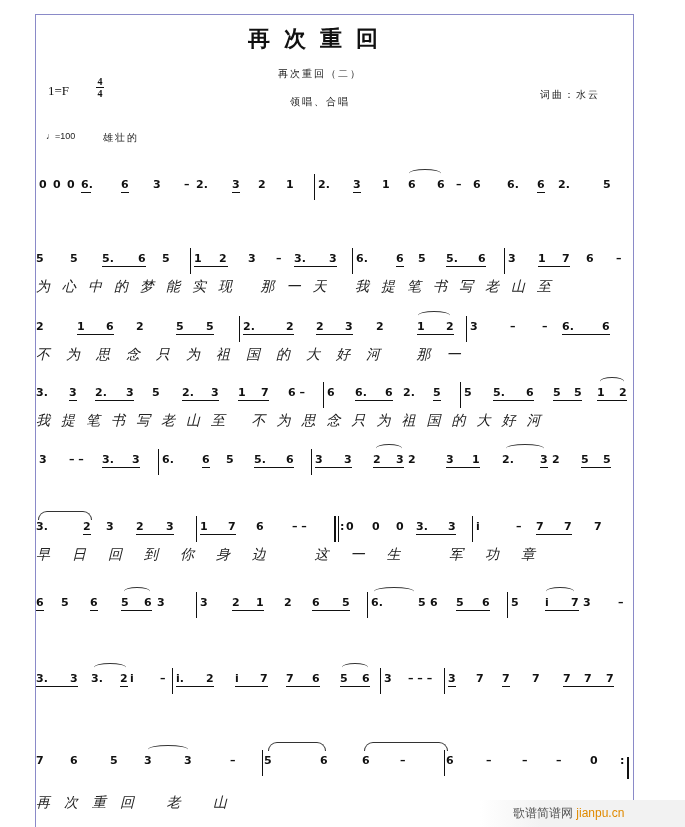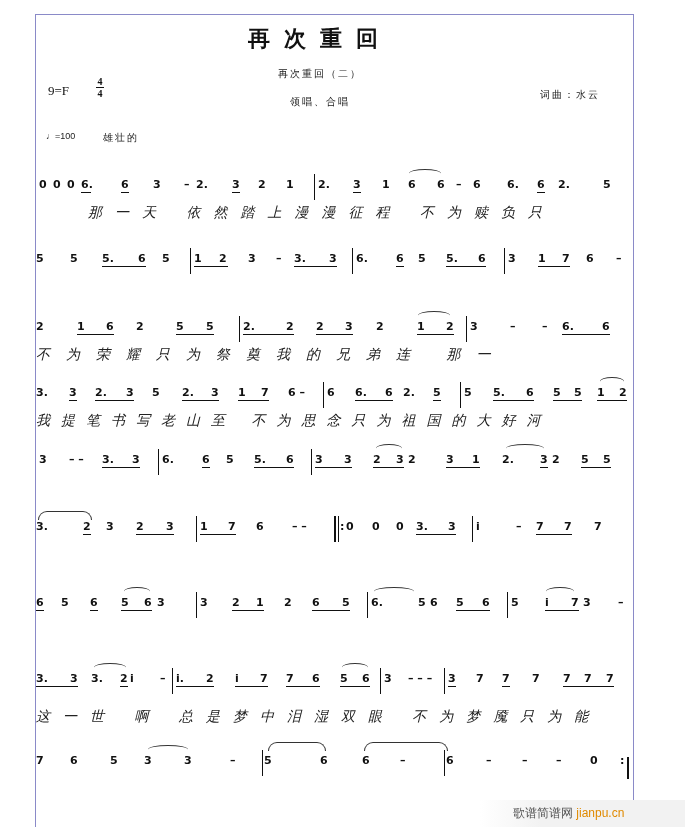--- a/index.html
+++ b/index.html
@@ -27,21 +27,21 @@
   .endbar{position:absolute;left:627px;top:757px;width:2px;height:22px;background:#111;}
 </style>
 </head>
 <body>
 
 <div class="frame"></div>
 
 <div class="title">再次重回</div>
 <div class="subtitle">再次重回（二）</div>
 <div class="performance">领唱、合唱</div>
-<div class="key">9=F</div>
+<div class="key">1=F</div>
 <div class="timesig">
   <span>4</span>
   <span class="bar"></span>
   <span>4</span>
 </div>
 <div class="credit">词曲：水云</div>
 <div class="tempo">♩=100</div>
 <div class="mood">雄壮的</div>
 
 <div class="line" style="top:178px;">
@@ -69,21 +69,20 @@
       <span class="n" style="left:501px">6</span>
       <span class="n" style="left:522px">2.</span>
       <span class="n" style="left:567px">5</span>
     <span class="ul" style="left:45px;width:10px"></span>
       <span class="ul" style="left:85px;width:8px"></span>
       <span class="ul" style="left:196px;width:8px"></span>
       <span class="ul" style="left:317px;width:8px"></span>
       <span class="ul" style="left:501px;width:8px"></span>
     <span class="tie" style="left:373px;top:-9px;width:32px"></span>
   </div>
-  <div class="lyr" style="left:52px;letter-spacing:13px;">那一天 依然踏上漫漫征程 不为赎负只</div>
 </div>
 
 <div class="line" style="top:252px;">
   <div class="notes">
     <span class="n" style="left:0px">5</span>
       <span class="n" style="left:34px">5</span>
       <span class="n" style="left:66px">5.</span>
       <span class="n" style="left:102px">6</span>
       <span class="n" style="left:126px">5</span>
     <span class="bl" style="left:154px"></span>
@@ -105,20 +104,21 @@
       <span class="n" style="left:526px">7</span>
       <span class="n" style="left:550px">6</span>
       <span class="n" style="left:580px">–</span>
     <span class="ul" style="left:66px;width:44px"></span>
       <span class="ul" style="left:158px;width:34px"></span>
       <span class="ul" style="left:258px;width:43px"></span>
       <span class="ul" style="left:360px;width:8px"></span>
       <span class="ul" style="left:410px;width:40px"></span>
       <span class="ul" style="left:502px;width:32px"></span>
   </div>
+  <div class="lyr" style="left:0px;letter-spacing:12px;">为心中的梦能实现 那一天 我提笔书写老山至</div>
 </div>
 
 <div class="line" style="top:320px;">
   <div class="notes">
     <span class="n" style="left:0px">2</span>
       <span class="n" style="left:41px">1</span>
       <span class="n" style="left:70px">6</span>
       <span class="n" style="left:100px">2</span>
       <span class="n" style="left:140px">5</span>
       <span class="n" style="left:170px">5</span>
@@ -137,21 +137,21 @@
       <span class="n" style="left:526px">6.</span>
       <span class="n" style="left:566px">6</span>
     <span class="ul" style="left:41px;width:37px"></span>
       <span class="ul" style="left:140px;width:38px"></span>
       <span class="ul" style="left:207px;width:51px"></span>
       <span class="ul" style="left:280px;width:37px"></span>
       <span class="ul" style="left:381px;width:37px"></span>
       <span class="ul" style="left:526px;width:48px"></span>
     <span class="tie" style="left:382px;top:-9px;width:32px"></span>
   </div>
-  <div class="lyr" style="left:0px;letter-spacing:16px;">不为荣耀只为祭奠我的兄弟连 那一</div>
+  <div class="lyr" style="left:0px;letter-spacing:16px;">不为思念只为祖国的大好河 那一</div>
 </div>
 
 <div class="line" style="top:386px;">
   <div class="notes">
     <span class="n" style="left:0px">3.</span>
       <span class="n" style="left:33px">3</span>
       <span class="n" style="left:59px">2.</span>
       <span class="n" style="left:90px">3</span>
       <span class="n" style="left:116px">5</span>
       <span class="n" style="left:146px">2.</span>
@@ -251,20 +251,21 @@
       <span class="n" style="left:500px">7</span>
       <span class="n" style="left:528px">7</span>
       <span class="n" style="left:558px">7</span>
     <span class="ul" style="left:47px;width:8px"></span>
       <span class="ul" style="left:100px;width:38px"></span>
       <span class="ul" style="left:164px;width:36px"></span>
       <span class="ul" style="left:380px;width:40px"></span>
       <span class="ul" style="left:500px;width:36px"></span>
     <span class="tie" style="left:2px;top:-9px;width:52px;border-radius:12px 12px 0 0;border-left:1px solid #333;border-right:1px solid #333;"></span>
   </div>
+  <div class="lyr" style="left:0px;letter-spacing:22px;">早日回到你身边 这一生 军功章</div>
 </div>
 
 <div class="line" style="top:596px;">
   <div class="notes">
     <span class="n" style="left:0px">6</span>
       <span class="n" style="left:25px">5</span>
       <span class="n" style="left:54px">6</span>
       <span class="n" style="left:85px">5</span>
       <span class="n" style="left:108px">6</span>
       <span class="n" style="left:121px">3</span>
@@ -333,21 +334,20 @@
       <span class="ul" style="left:140px;width:38px"></span>
       <span class="ul" style="left:199px;width:33px"></span>
       <span class="ul" style="left:250px;width:34px"></span>
       <span class="ul" style="left:304px;width:30px"></span>
       <span class="ul" style="left:412px;width:8px"></span>
       <span class="ul" style="left:466px;width:8px"></span>
       <span class="ul" style="left:527px;width:51px"></span>
     <span class="tie" style="left:58px;top:-9px;width:32px"></span>
       <span class="tie" style="left:306px;top:-9px;width:26px"></span>
   </div>
-  <div class="lyr" style="left:0px;top:36px;letter-spacing:13px;">这一世 啊 总是梦中泪湿双眼 不为梦魇只为能</div>
 </div>
 
 <div class="line" style="top:754px;">
   <div class="notes">
     <span class="n" style="left:0px">7</span>
       <span class="n" style="left:34px">6</span>
       <span class="n" style="left:74px">5</span>
       <span class="n" style="left:108px">3</span>
       <span class="n" style="left:148px">3</span>
       <span class="n" style="left:194px">–</span>
@@ -360,20 +360,23 @@
     <span class="n" style="left:410px">6</span>
       <span class="n" style="left:450px">–</span>
       <span class="n" style="left:486px">–</span>
       <span class="n" style="left:520px">–</span>
       <span class="n" style="left:554px">0</span>
       <span class="n" style="left:584px">:</span>
     <span class="tie" style="left:112px;top:-9px;width:40px"></span>
     <span class="tie" style="left:232px;top:-12px;width:56px;border-radius:10px 10px 0 0;border-left:1px solid #333;border-right:1px solid #333;"></span>
     <span class="tie" style="left:328px;top:-12px;width:82px;border-radius:10px 10px 0 0;border-left:1px solid #333;border-right:1px solid #333;"></span>
   </div>
+  <div class="lyr" style="left:0px;top:40px;">
+    <span style="letter-spacing:14px;">再次重回 老 山</span>
+  </div>
 </div>
 <div class="endbar"></div>
 
 <div class="watermark"></div>
 <div class="wm-text">
   <span>歌谱简谱网</span>
   <span class="wm-url">jianpu.cn</span>
 </div>
 
 </body></html>

